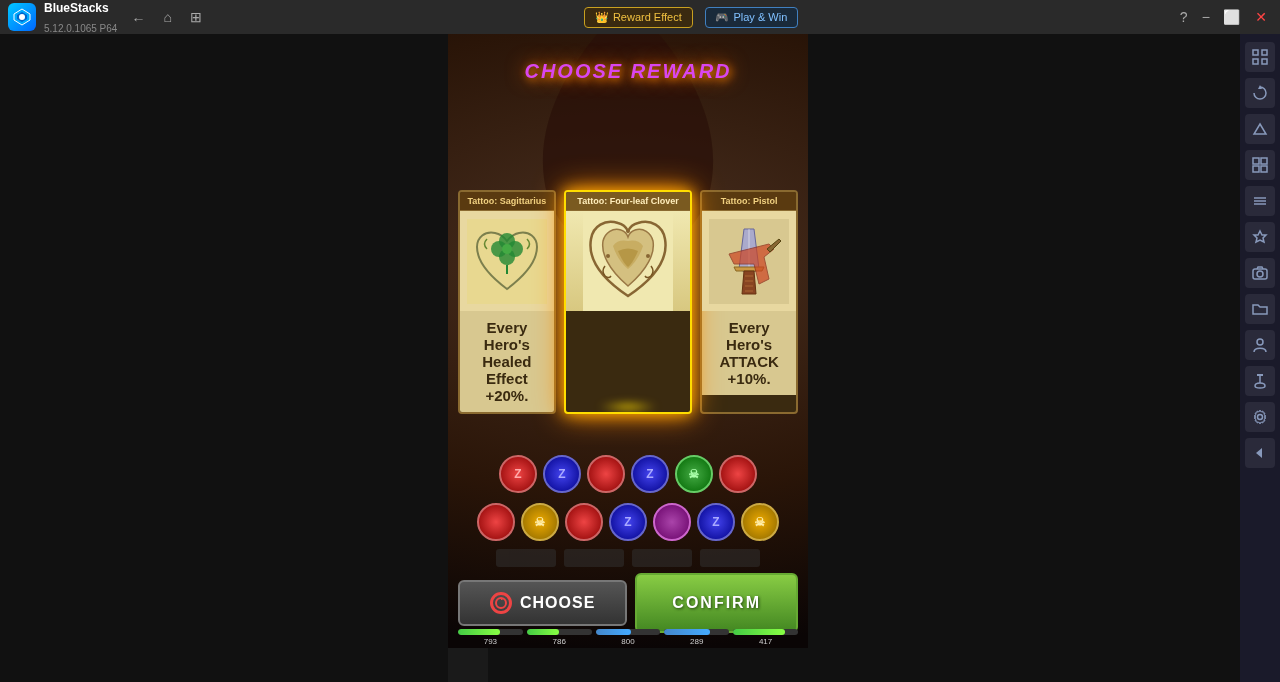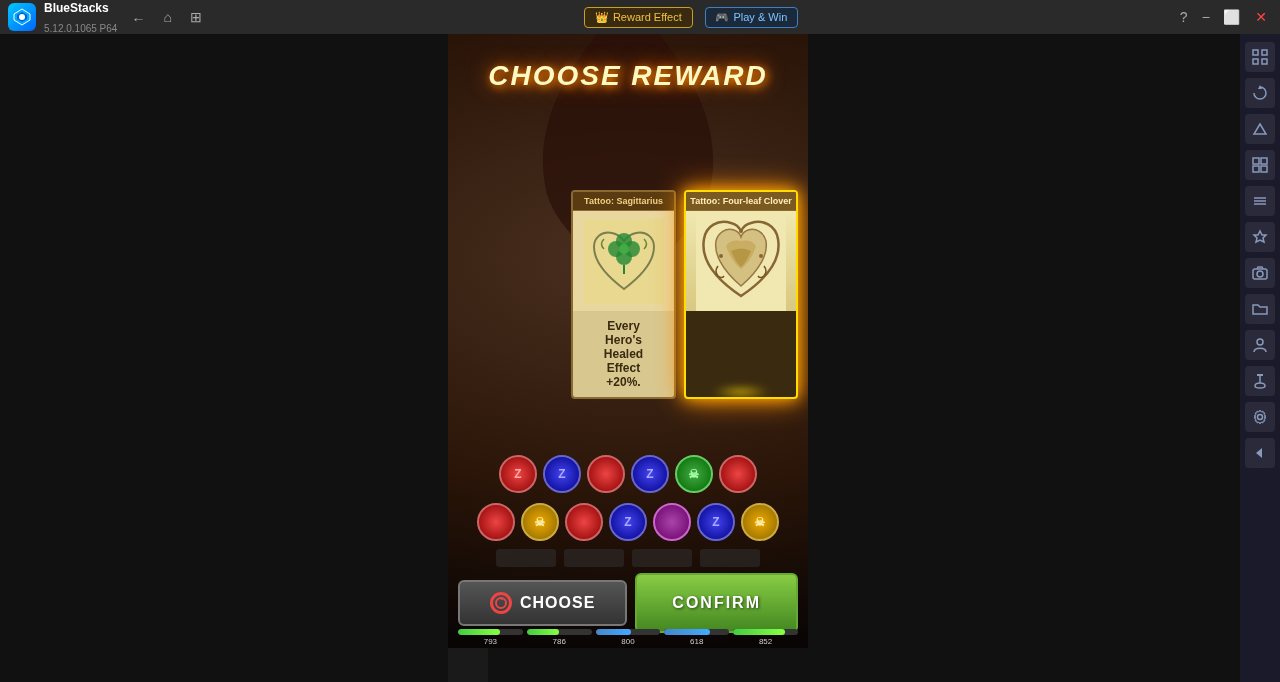--- a/index.html
+++ b/index.html
@@ -157,55 +157,55 @@
       width: 100%;
       height: 100%;
     }
 
     
     .reward-title {
       position: absolute;
       top: 60px;
       left: 50%;
       transform: translateX(-50%);
-      font-size: 28px;
+      font-size: 20px;
       font-weight: 900;
-      color: #fef9c3;
+      color: #d946ef;
       text-shadow: 2px 2px 8px #ff8800, 0 0 20px #ff6600;
       letter-spacing: 2px;
       white-space: nowrap;
       font-style: italic;
       z-index: 10;
     }
 
     
     .cards-container {
       position: absolute;
       top: 190px;
       left: 10px;
       right: 10px;
       display: flex;
       gap: 8px;
-      justify-content: flex-end;
+      justify-content: center;
       z-index: 10;
     }
 
     
     .reward-card {
       width: 105px;
       background: #3a2a10;
       border: 2px solid #8a6a30;
       border-radius: 4px;
       overflow: hidden;
       cursor: pointer;
     }
     .reward-card.selected {
       border-color: #ffdd00;
       box-shadow: 0 0 15px #ffaa00, 0 0 30px #ff8800;
-      width: 114px;
+      width: 138px;
     }
     .card-title {
       background: #5a3a10;
       color: #f0d080;
       font-size: 9px;
       text-align: center;
       padding: 4px 4px;
       font-weight: bold;
       border-bottom: 1px solid #8a6a30;
     }
@@ -217,21 +217,21 @@
       align-items: center;
       justify-content: center;
       position: relative;
     }
     .card-image.selected-img {
       background: linear-gradient(180deg, #f0e8b0 0%, #d8c880 100%);
     }
     .card-desc {
       background: #d8c890;
       color: #3a2a10;
-      font-size: 12px;
+      font-size: 15px;
       text-align: center;
       padding: 8px 20px;
       min-height: 60px;
       display: flex;
       align-items: center;
       justify-content: center;
       font-weight: bold;
     }
     .token {
       width: 40px;
@@ -476,20 +476,43 @@
           <circle cx="65" cy="45" r="2" fill="#886633"></circle>
           <circle cx="45" cy="20" r="2" fill="#886633"></circle>
 
           <path d="M22,55 Q18,60 22,65 Q26,68 28,65" stroke="#775522" fill="none" stroke-width="1.5"></path>
           <path d="M68,55 Q72,60 68,65 Q64,68 62,65" stroke="#775522" fill="none" stroke-width="1.5"></path>
         </svg>
       </div>
       <div class="card-glow"></div>
     </div>
 
+    <div class="reward-card">
+      <div class="card-title">Tattoo: Pistol</div>
+      <div class="card-image">
+        <svg width="80" height="85" viewBox="0 0 80 85">
+          <rect width="80" height="85" fill="#d8c890"></rect>
+
+          <path d="M35,10 L45,10 L50,50 L40,55 L30,50 Z" fill="#aaaacc" stroke="#666699" stroke-width="1"></path>
+          <path d="M40,10 L40,55" stroke="#ffffff" stroke-width="1" opacity="0.5"></path>
+
+          <path d="M25,48 L55,48 L53,52 L27,52 Z" fill="#cc9944" stroke="#886622" stroke-width="1"></path>
+
+          <path d="M35,52 L45,52 L47,75 L33,75 Z" fill="#884422" stroke="#663311" stroke-width="1"></path>
+          <line x1="36" y1="57" x2="44" y2="57" stroke="#aa6633" stroke-width="1"></line>
+          <line x1="36" y1="62" x2="44" y2="62" stroke="#aa6633" stroke-width="1"></line>
+          <line x1="36" y1="67" x2="44" y2="67" stroke="#aa6633" stroke-width="1"></line>
+          <line x1="36" y1="72" x2="44" y2="72" stroke="#aa6633" stroke-width="1"></line>
+
+          <path d="M20,35 L60,25 L65,30 L55,38 L60,60 L50,65 L45,45 L25,45 Z" fill="#cc4422" opacity="0.7" stroke="#882211" stroke-width="1"></path>
+          <path d="M58,30 L70,20 L72,22 L61,33 Z" fill="#886633" stroke="#554411" stroke-width="1"></path>
+        </svg>
+      </div>
+      <div class="card-desc">Every Hero's ATTACK +10%.</div>
+    </div>
   </div>
 
   <div style="position:absolute; top:455px; left:10px; right:10px; display:flex; gap:6px; justify-content:center; z-index:10;">
     <div class="token token-red" style="width:38px;height:38px;">Z</div>
     <div class="token token-blue" style="width:38px;height:38px;">Z</div>
     <div class="token token-red" style="width:38px;height:38px;"></div>
     <div class="token token-blue" style="width:38px;height:38px;">Z</div>
     <div class="token token-green" style="width:38px;height:38px;">☠</div>
     <div class="token token-red" style="width:38px;height:38px;"></div>
   </div>
@@ -540,27 +563,27 @@
     <div class="progress-item">
       <div class="progress-bar-bg">
         <div class="progress-bar-fill fill-blue" style="width:55%"></div>
       </div>
       <div class="progress-label">800</div>
     </div>
     <div class="progress-item">
       <div class="progress-bar-bg">
         <div class="progress-bar-fill fill-blue" style="width:70%"></div>
       </div>
-      <div class="progress-label">618</div>
+      <div class="progress-label">289</div>
     </div>
     <div class="progress-item">
       <div class="progress-bar-bg">
         <div class="progress-bar-fill fill-green" style="width:80%"></div>
       </div>
-      <div class="progress-label">852</div>
+      <div class="progress-label">417</div>
     </div>
   </div>
 </div>
 
 <div class="right-sidebar">
   <div class="sidebar-icon">
     <svg width="16" height="16" viewBox="0 0 16 16">
         <rect x="1" y="1" width="5" height="5" fill="none" stroke="#8899bb" stroke-width="1.5"></rect>
         <rect x="10" y="1" width="5" height="5" fill="none" stroke="#8899bb" stroke-width="1.5"></rect>
         <rect x="1" y="10" width="5" height="5" fill="none" stroke="#8899bb" stroke-width="1.5"></rect>

